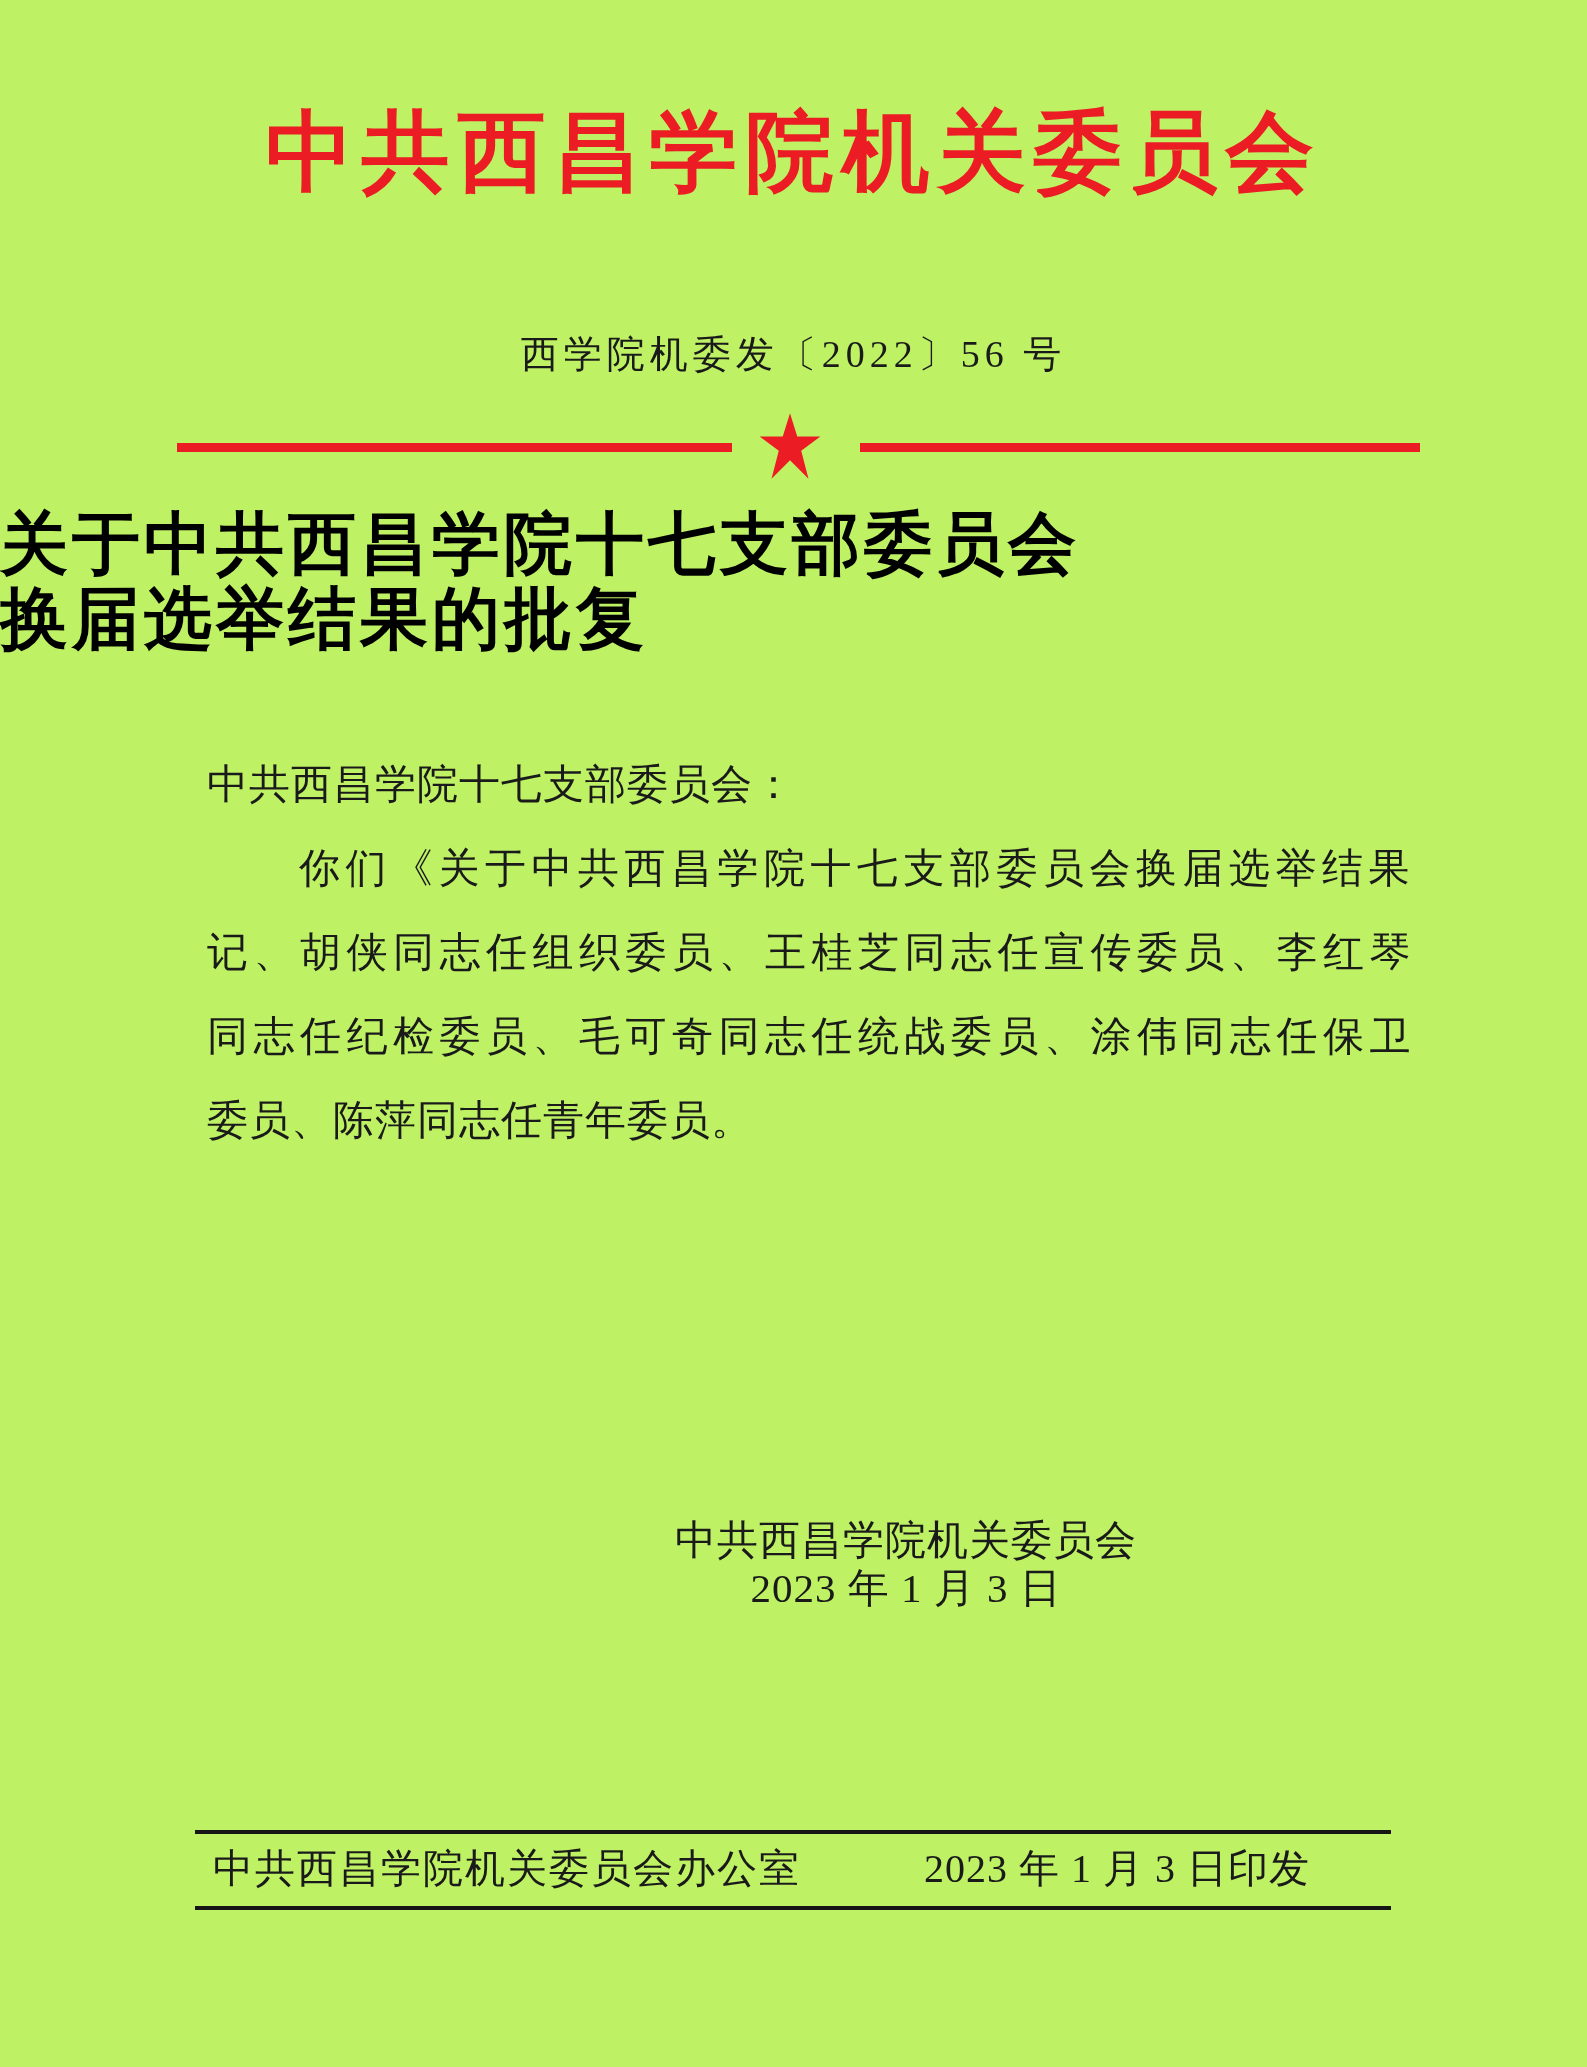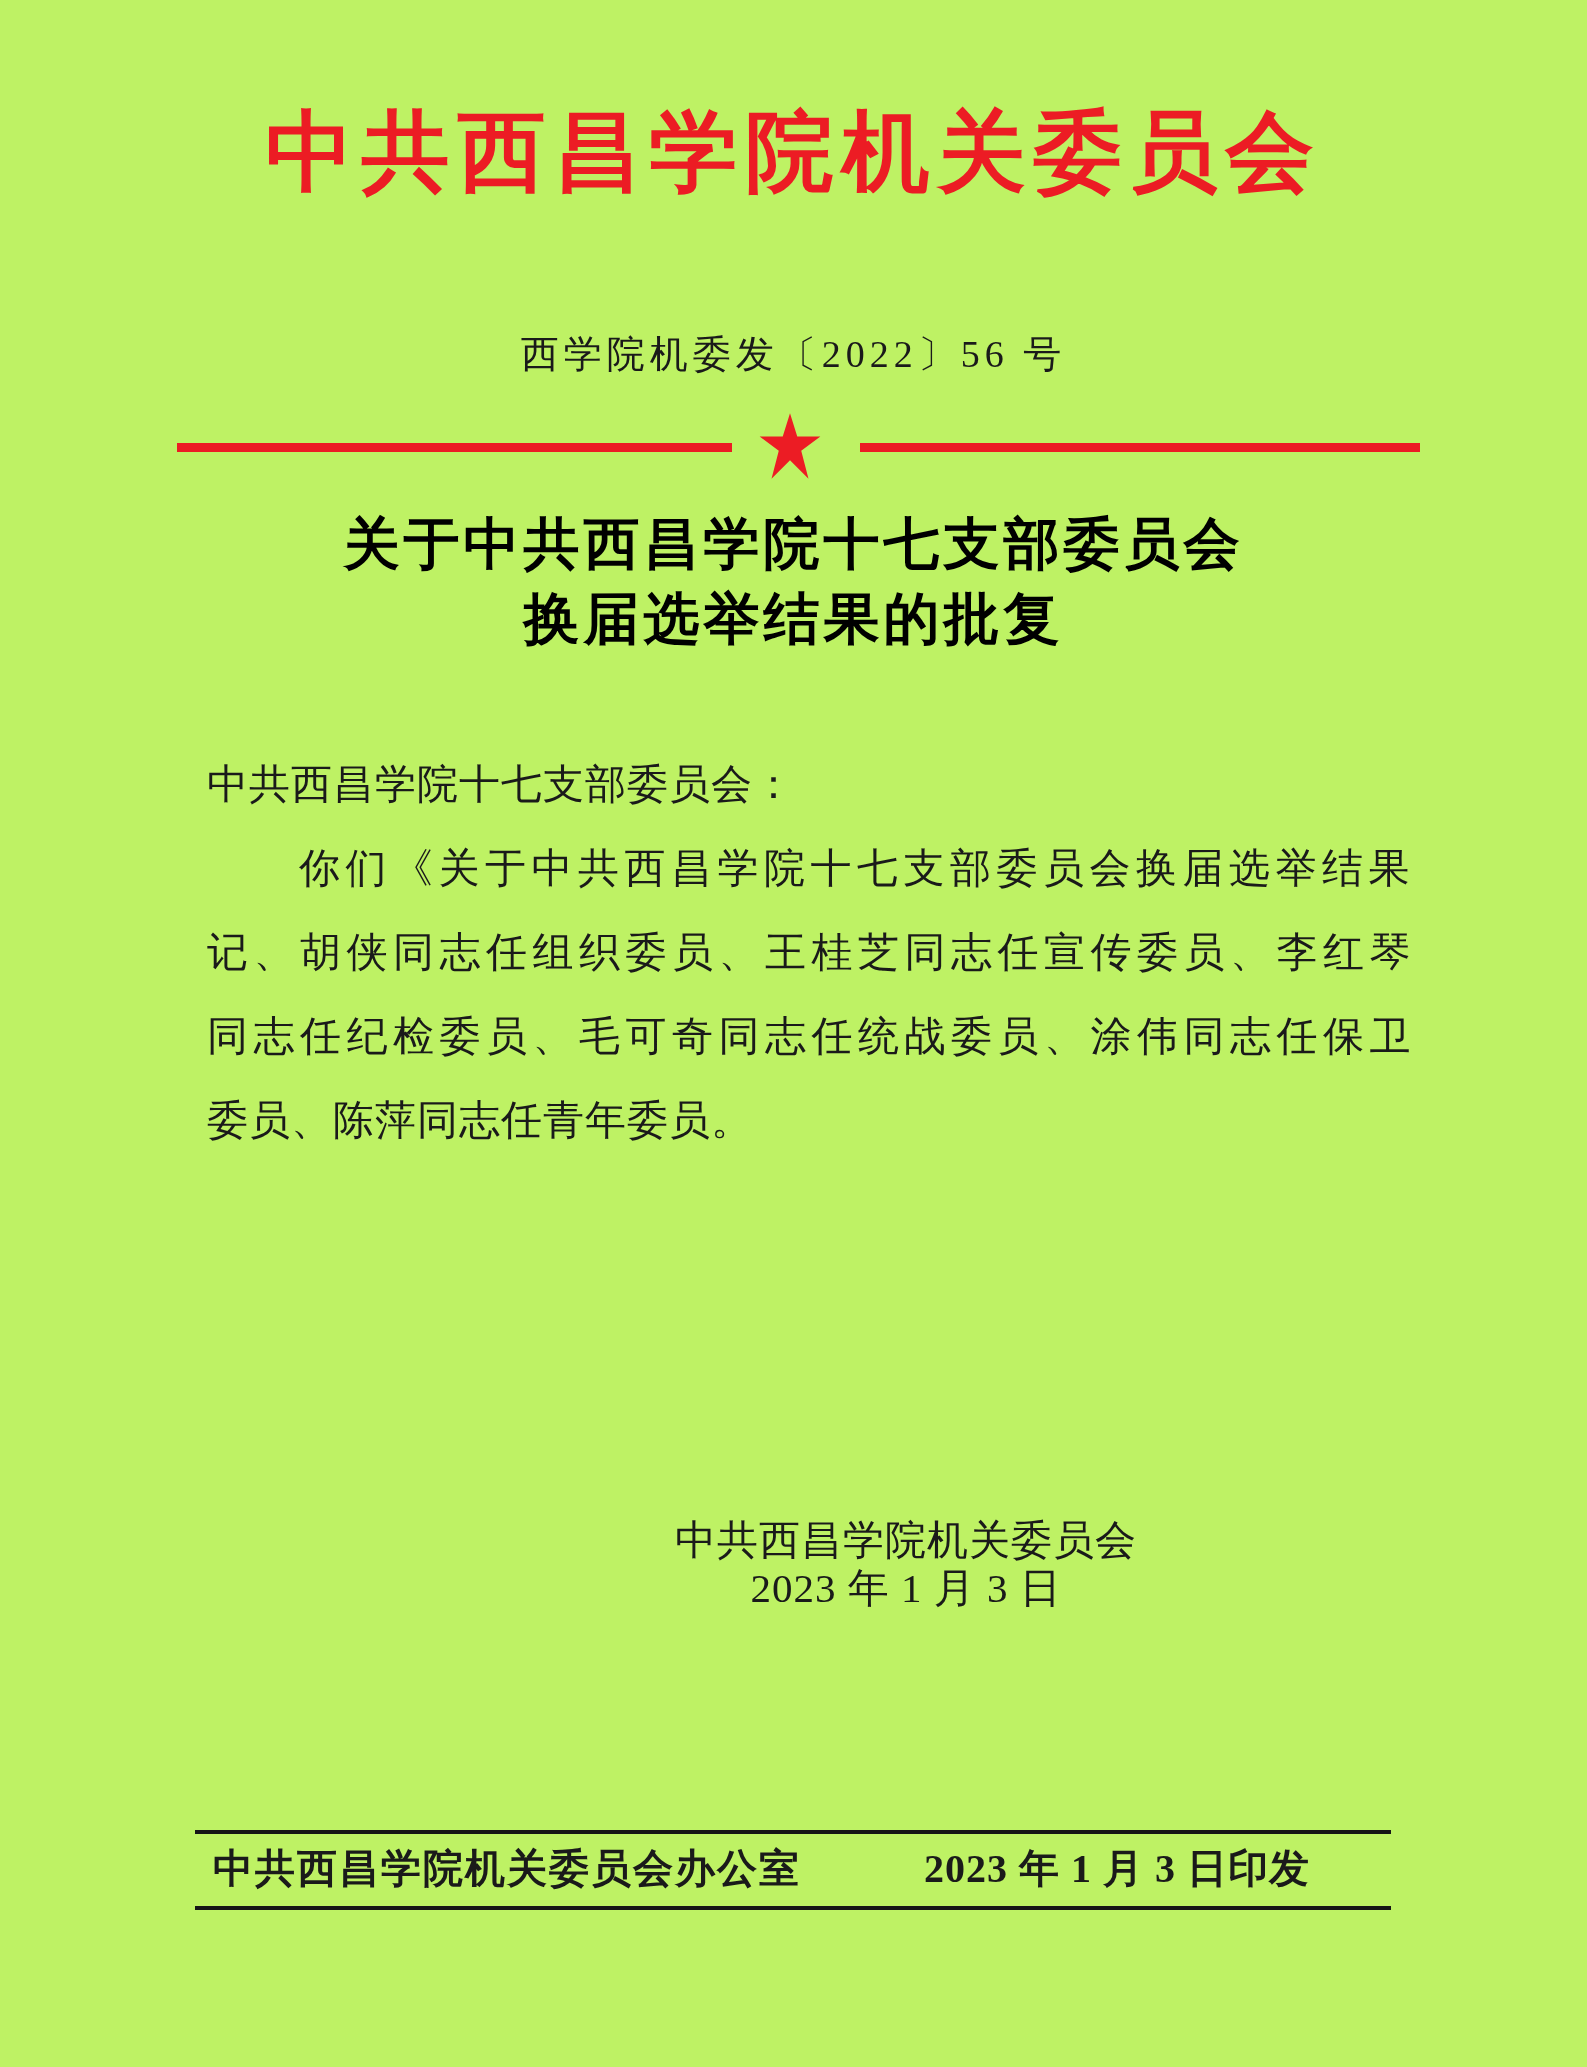--- a/index.html
+++ b/index.html
@@ -49,24 +49,24 @@
     position: absolute;
     top: 412px; left: 757px;
     width: 66px; height: 68px;
   }
   .divider-star svg { display: block; width: 100%; height: 100%; }
 
   
   .doc-title {
     position: absolute;
     top: 506px; left: 0; right: 0;
-    text-align: center;
+    text-align: left;
     font-family: "Liberation Sans", "DejaVu Sans", sans-serif;
     font-weight: 900;
-    font-size: 56px;
+    font-size: 68px;
     line-height: 75px;
     letter-spacing: 4px;
     color: #000000;
     white-space: nowrap;
   }
 
   
   .body-block {
     position: absolute;
     top: 742px; left: 207px;
@@ -102,21 +102,20 @@
   .footer-rule.top    { top: 1830px; }
   .footer-rule.bottom { top: 1906px; }
   .footer-row {
     position: absolute;
     top: 1846px; left: 213px; right: 277px;
     display: flex;
     justify-content: space-between;
     font-size: 40px;
     line-height: 46px;
     white-space: nowrap;
-    font-weight: bold;
   }
   .footer-office { letter-spacing: 2px; }
   .footer-print  { letter-spacing: 1px; }
 </style>
 </head>
 <body>
 
 <div class="page">
 
   <div class="org-title">中共西昌学院机关委员会</div>

